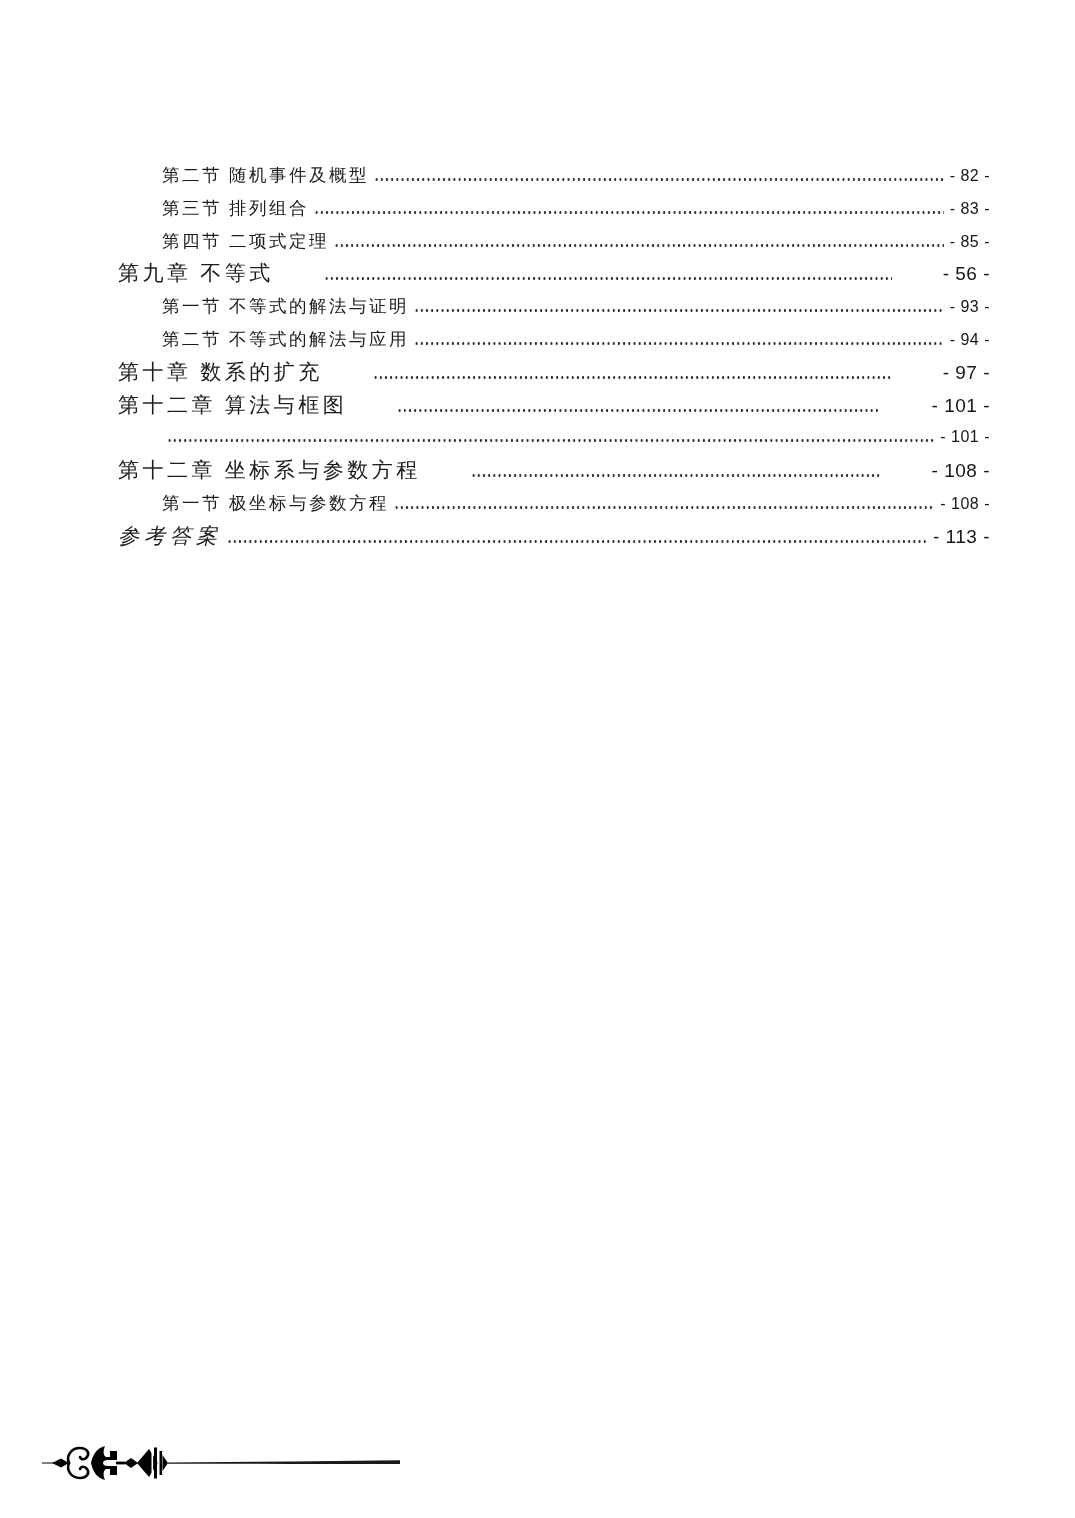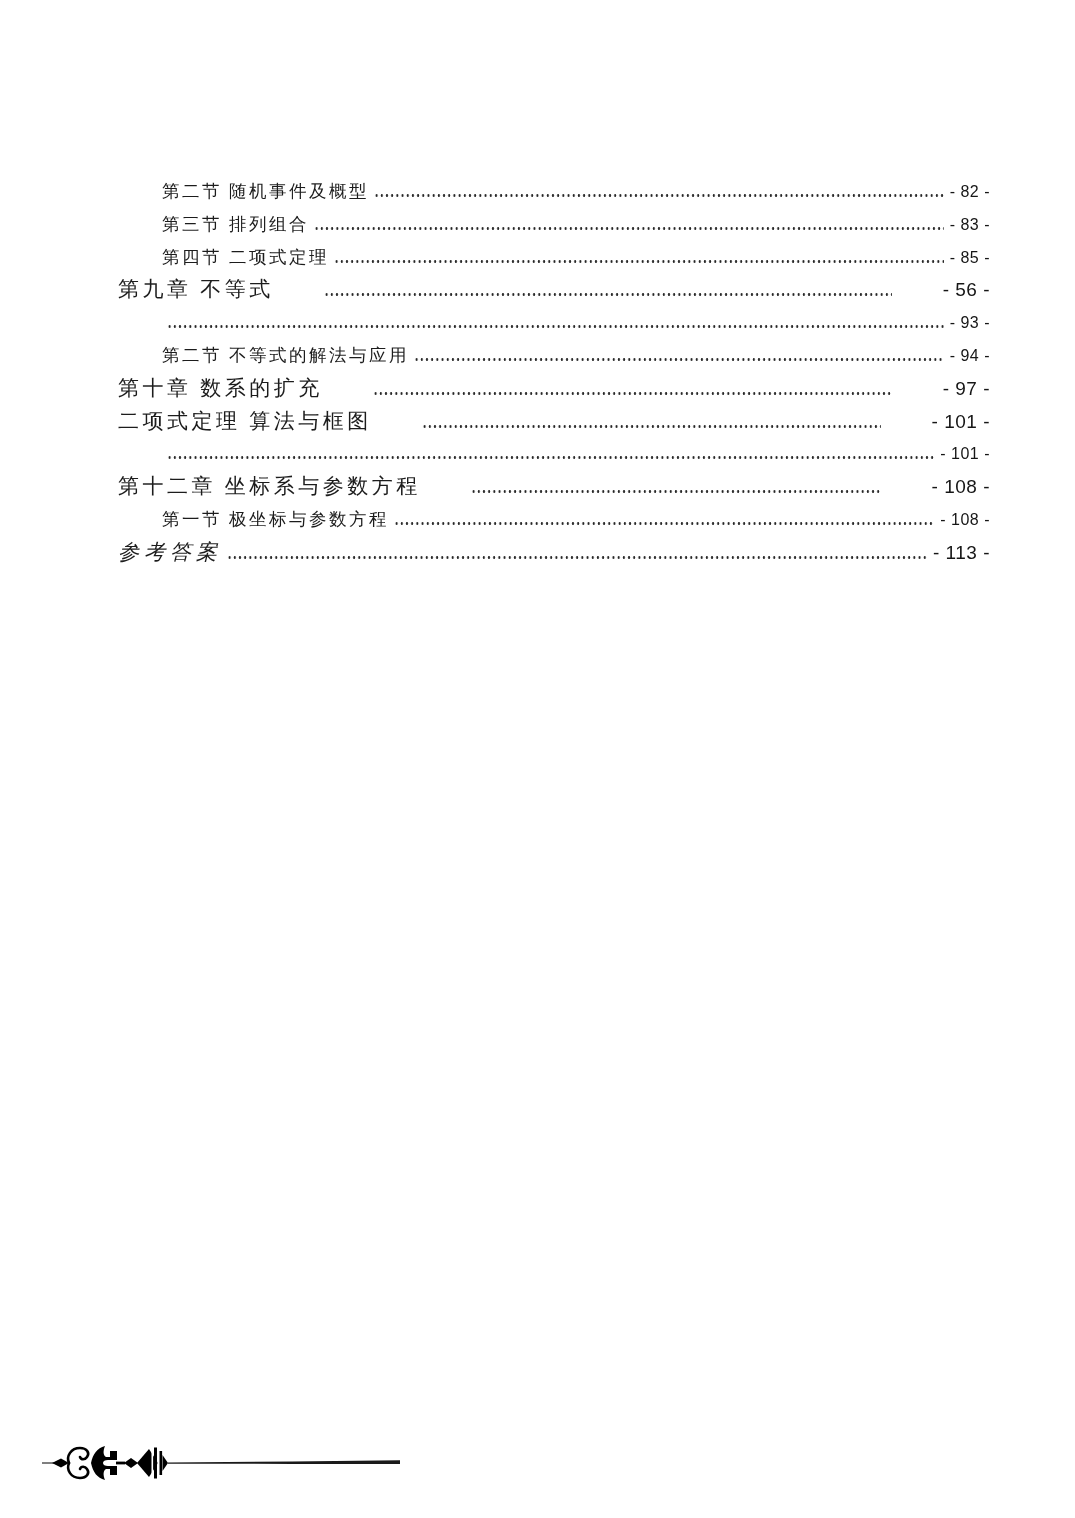--- a/index.html
+++ b/index.html
@@ -5,21 +5,21 @@
   html,body{margin:0;padding:0;background:#ffffff;}
   .page{
     position:relative;
     width:1075px;height:1518px;
     background:#ffffff;
     overflow:hidden;
     font-family:"Liberation Serif", serif;
   }
   .toc{
     position:absolute;
-    left:118px; top:168px;
+    left:118px; top:159px;
     width:872px;
   }
   .toc-row{
     display:flex;
     align-items:baseline;
     height:32.8px;
     line-height:32.8px;
     color:#1c1c1c;
     white-space:nowrap;
     cursor:pointer;
@@ -48,21 +48,20 @@
     background-size:5.2px 3px;
     background-repeat:repeat-x;
     background-position:left bottom;
   }
   .toc-page{
     flex:0 0 auto;
     font-family:"Liberation Sans", sans-serif;
     font-style:normal;
     letter-spacing:0.5px;
     color:#161616;
-    margin-top:8px;
   }
   .toc-row.section .toc-page{font-size:16px;}
   .toc-row.chapter .toc-page,
   .toc-row.answer .toc-page{font-size:19px;}
   .footer-ornament{
     position:absolute;
     left:42px; top:1443px;
     width:360px; height:40px;
   }
 </style>
@@ -91,38 +90,39 @@
       <span class="toc-page">- 85 -</span>
     </div>
 
     <div class="toc-row chapter">
       <span class="toc-label">第九章 不等式</span>
       <span class="toc-leader"></span>
       <span class="toc-page">- 56 -</span>
     </div>
 
     <div class="toc-row section">
+      <span class="toc-label">第一节 不等式的解法与证明</span>
       <span class="toc-leader"></span>
       <span class="toc-page">- 93 -</span>
     </div>
 
     <div class="toc-row section">
       <span class="toc-label">第二节 不等式的解法与应用</span>
       <span class="toc-leader"></span>
       <span class="toc-page">- 94 -</span>
     </div>
 
     <div class="toc-row chapter">
       <span class="toc-label">第十章 数系的扩充</span>
       <span class="toc-leader"></span>
       <span class="toc-page">- 97 -</span>
     </div>
 
     <div class="toc-row chapter">
-      <span class="toc-label">二项式定理 算法与框图</span>
+      <span class="toc-label">第十二章 算法与框图</span>
       <span class="toc-leader"></span>
       <span class="toc-page">- 101 -</span>
     </div>
 
     <div class="toc-row section">
       <span class="toc-leader"></span>
       <span class="toc-page">- 101 -</span>
     </div>
 
     <div class="toc-row chapter">

